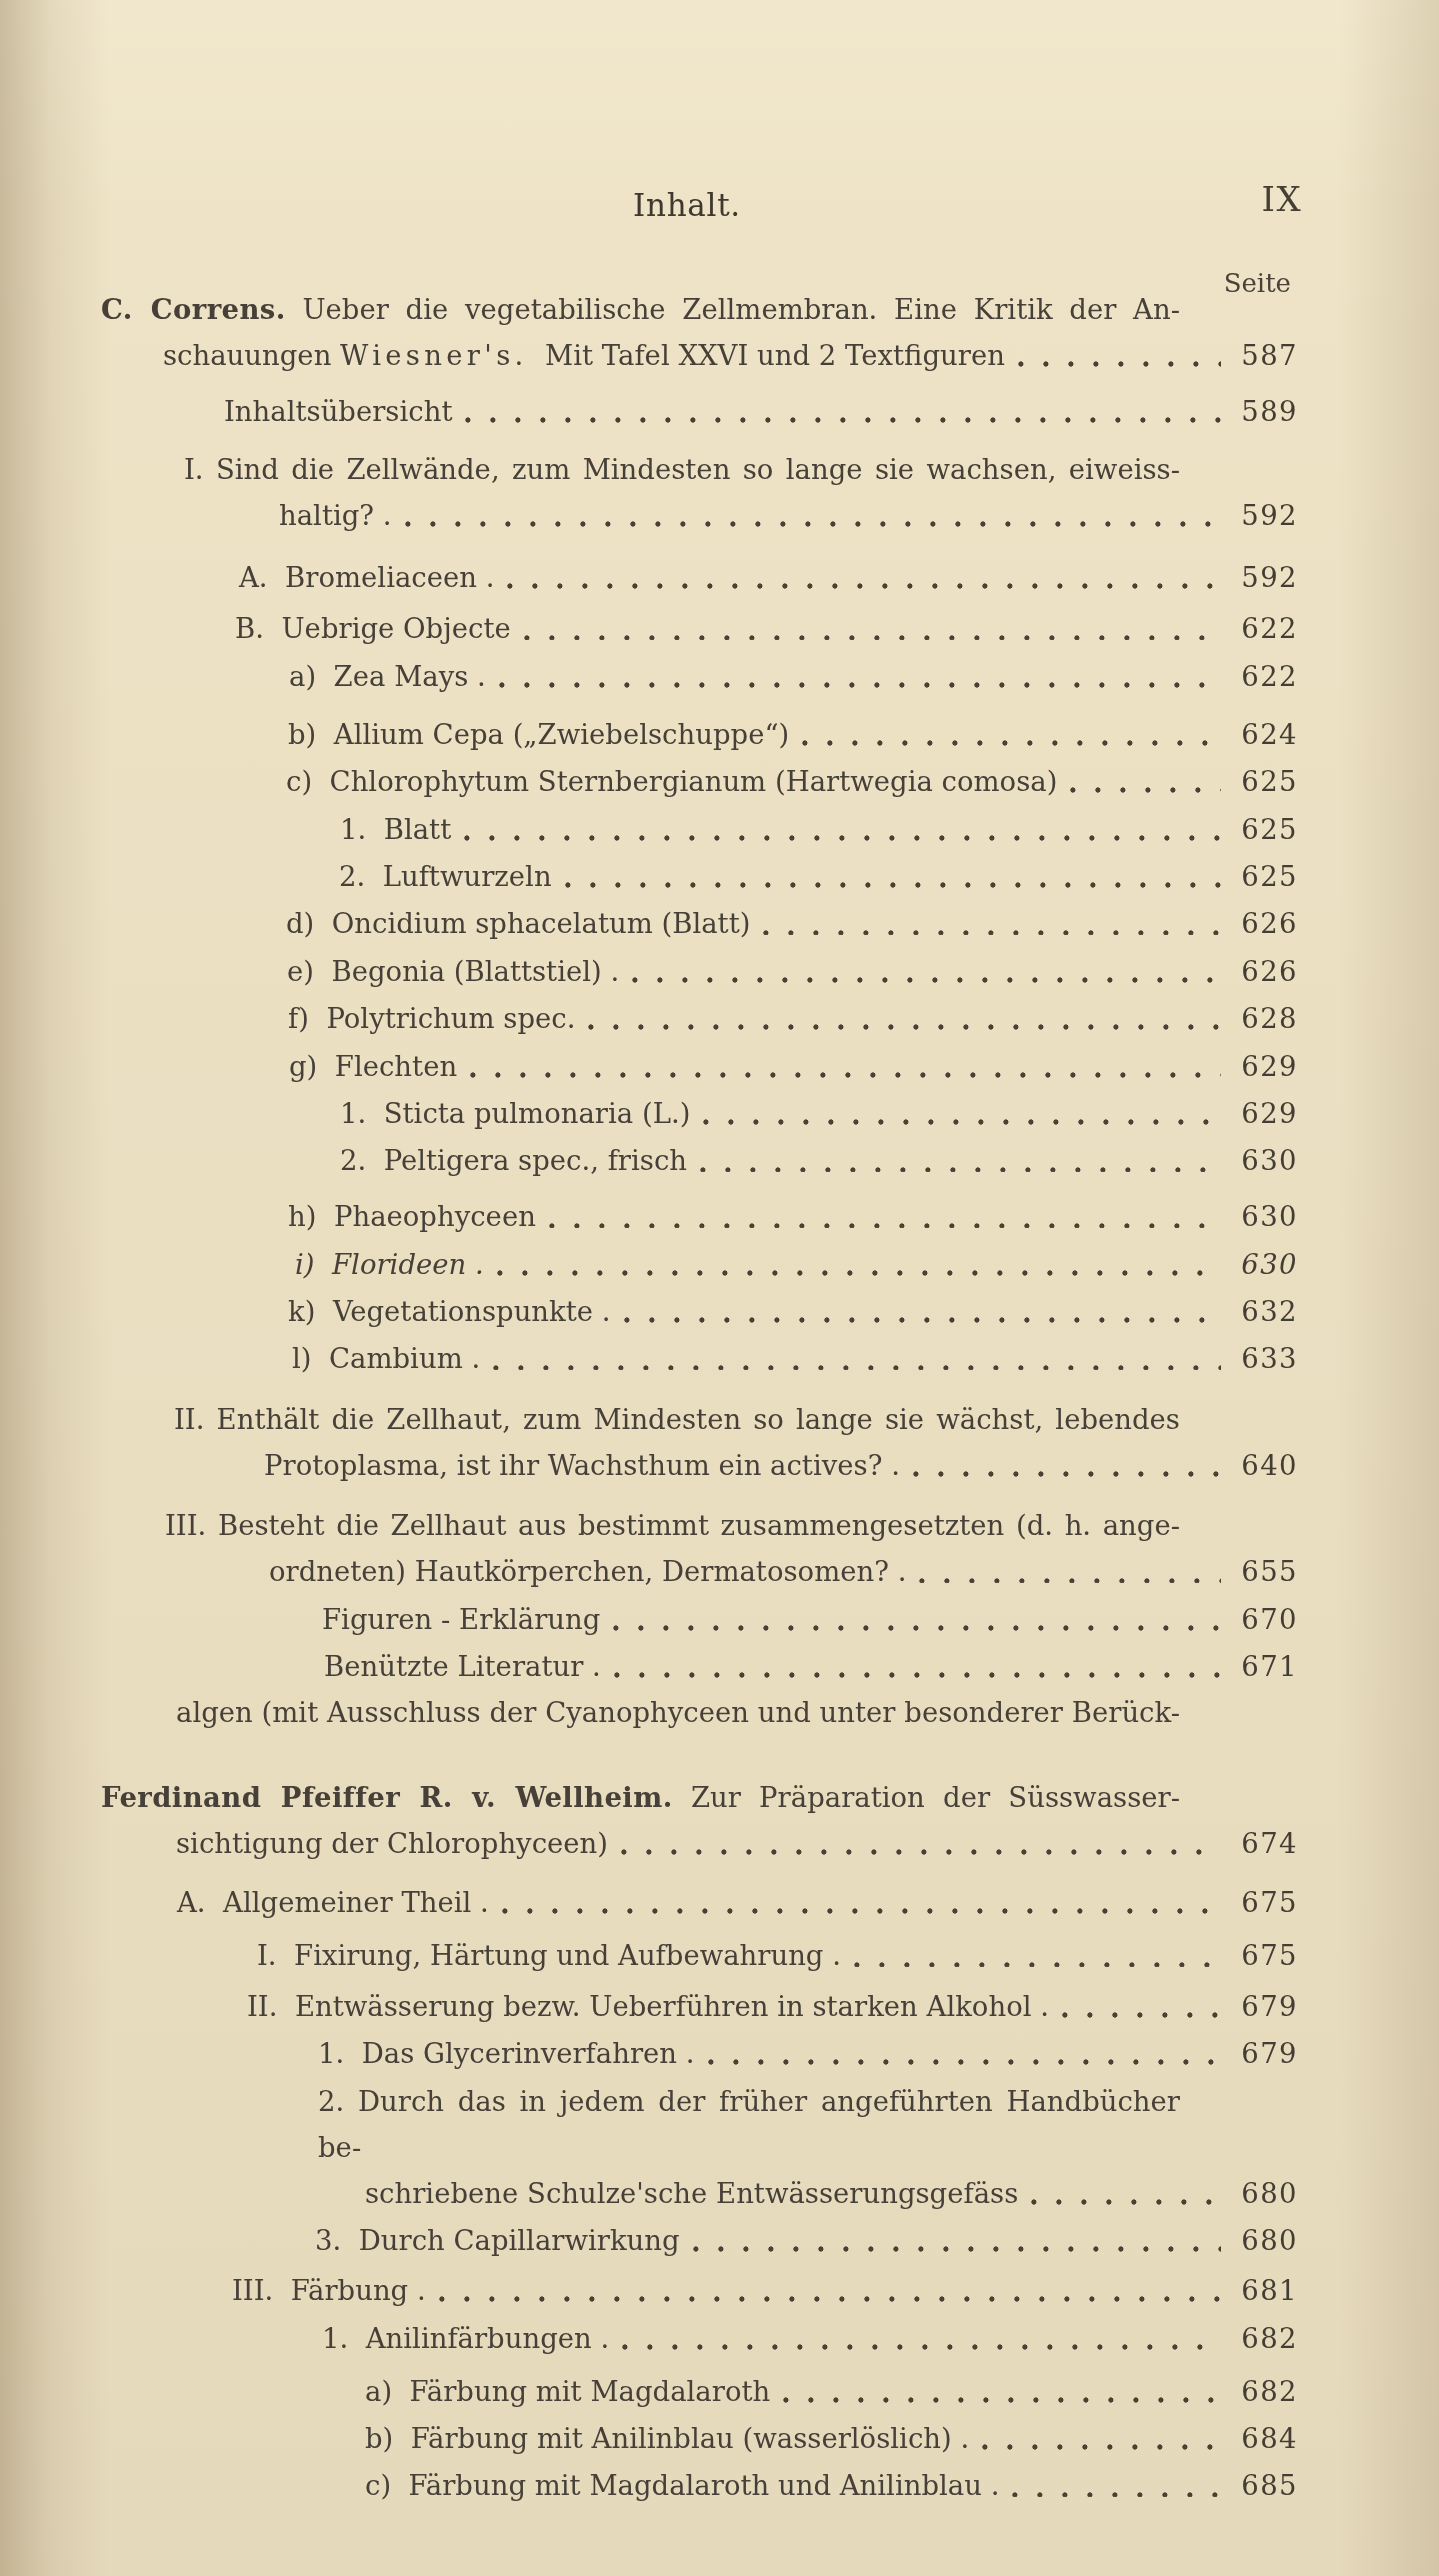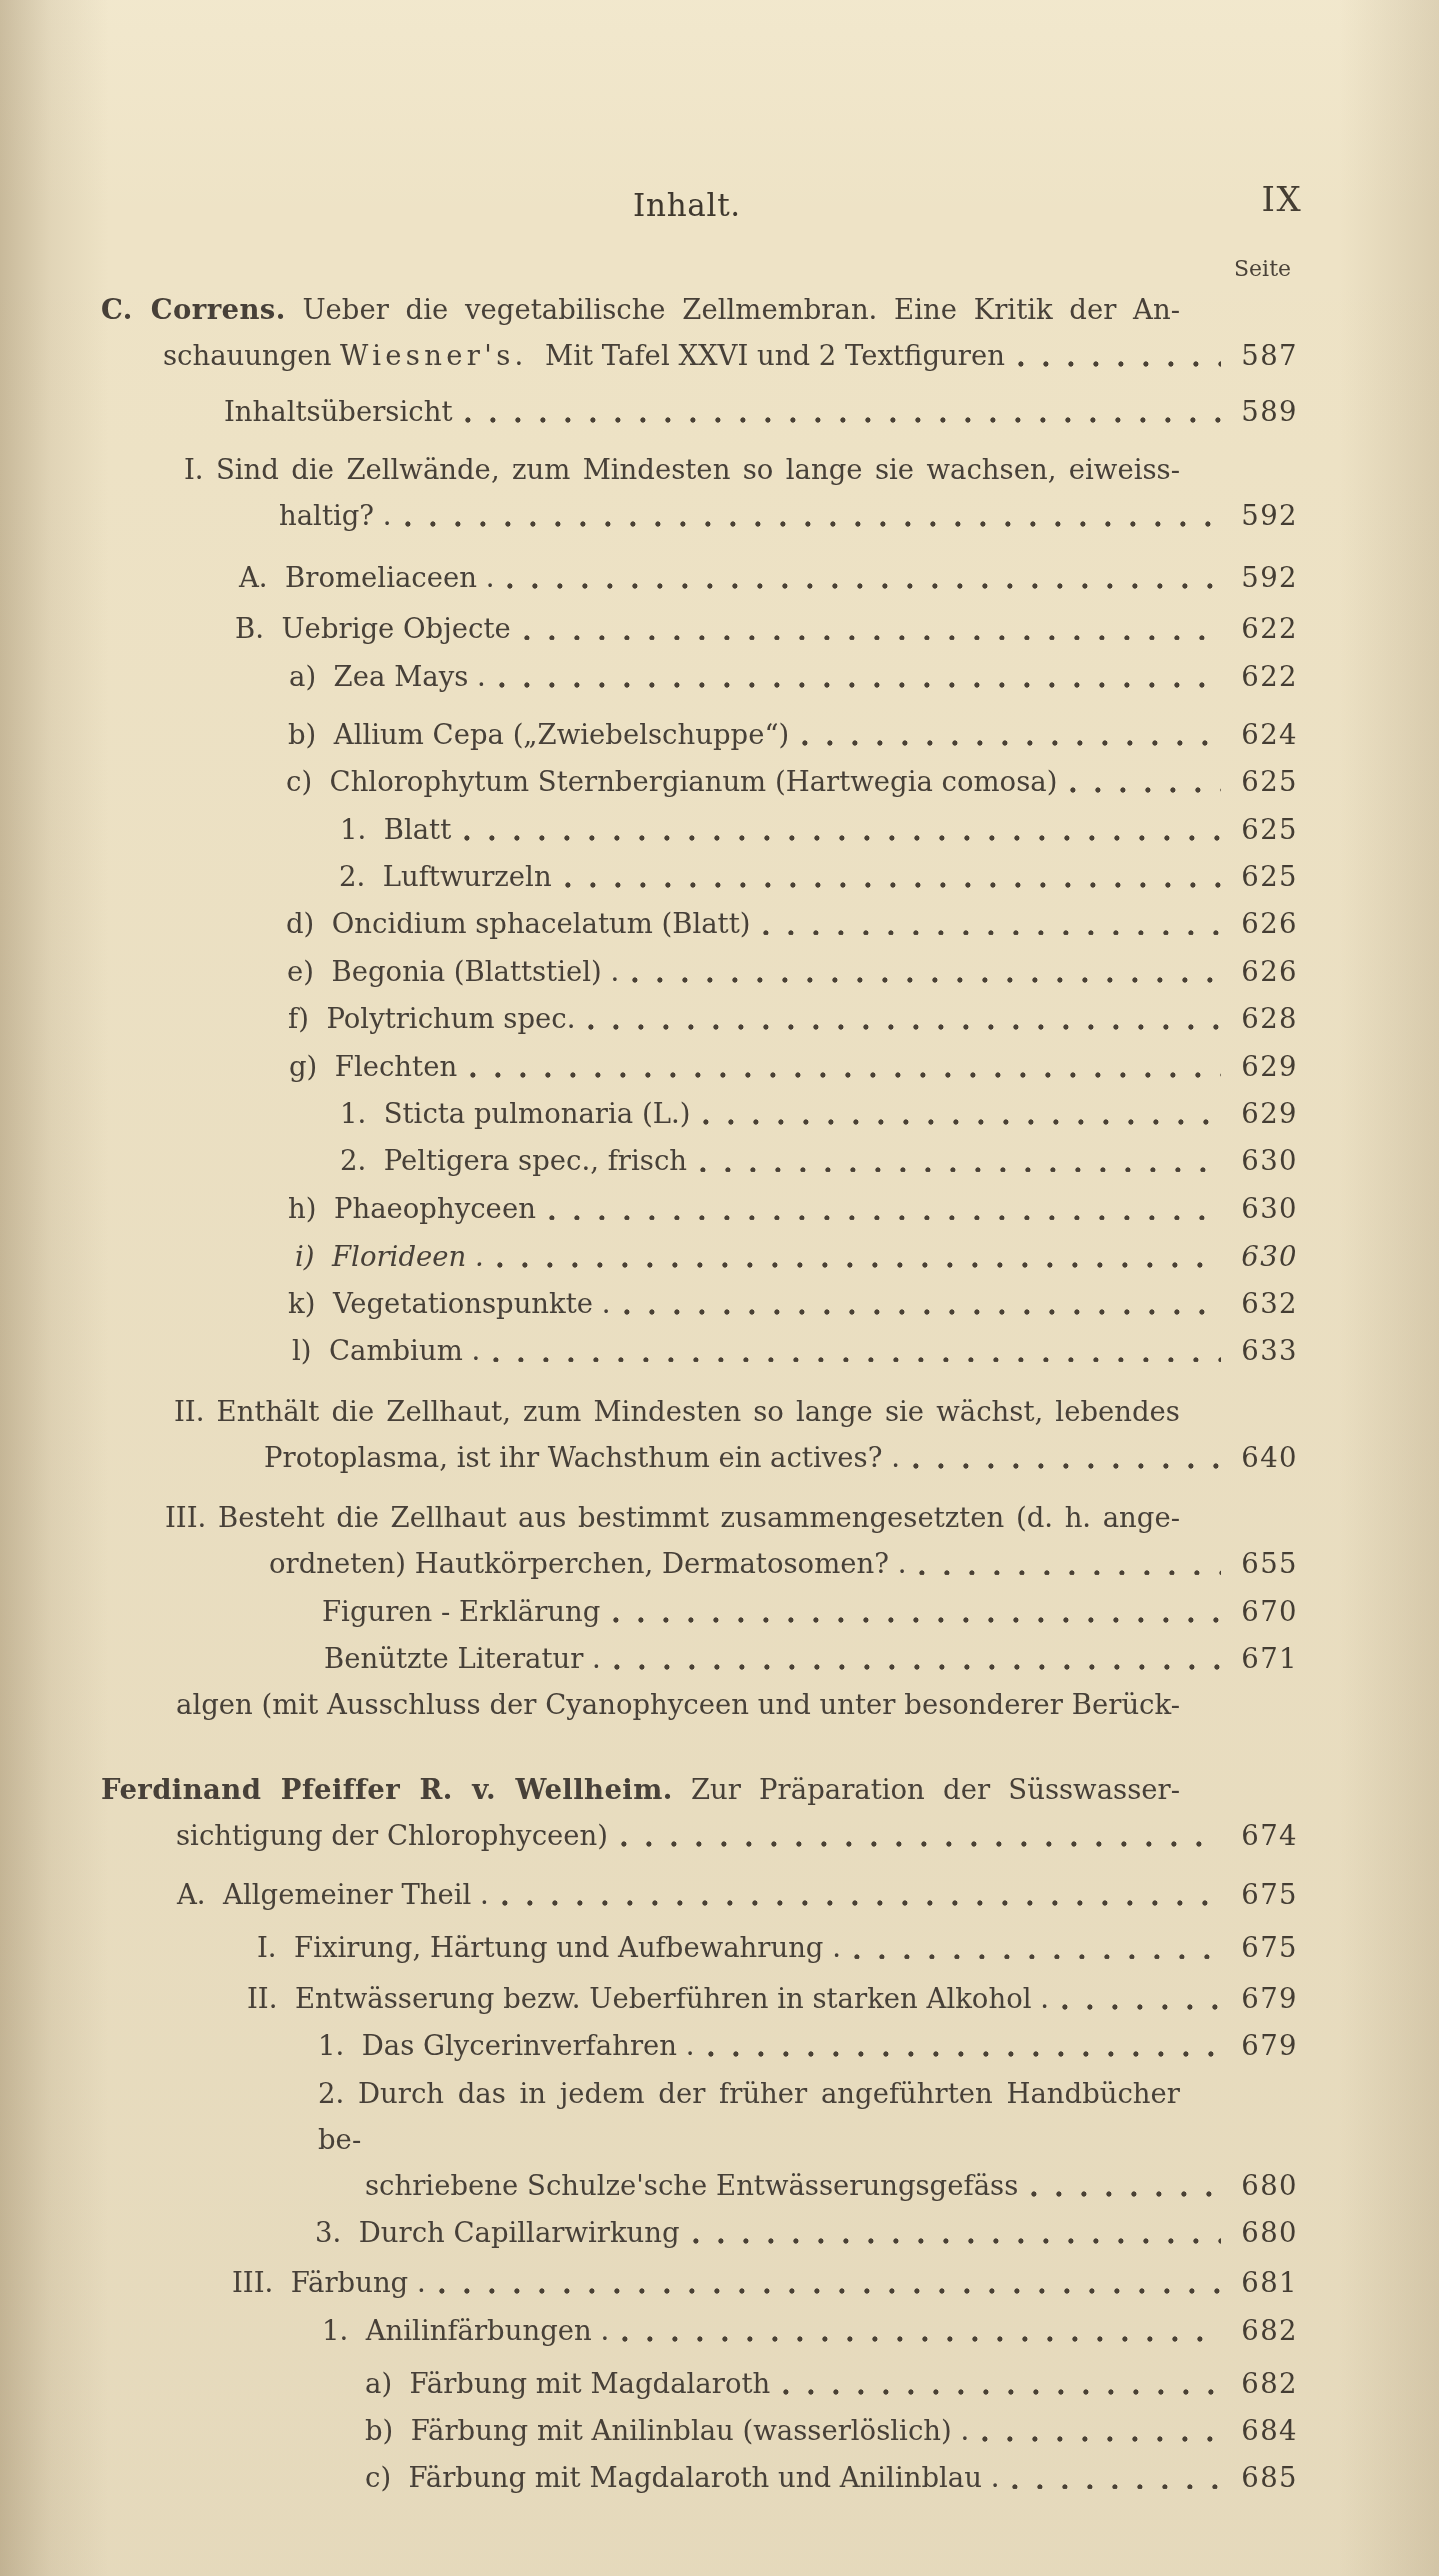--- a/index.html
+++ b/index.html
@@ -24,22 +24,22 @@
     letter-spacing:0.7px;
     color:#3f382e;
   }
   .folio{
     position:absolute;top:182px;right:138px;
     font-size:34px;line-height:1;
     letter-spacing:1.4px;
     color:#453e33;
   }
   .seite{
-    position:absolute;top:258px;right:149px;
-    font-size:22px;line-height:1;
+    position:absolute;top:270px;right:149px;
+    font-size:26px;line-height:1;
     color:#4a4238;
   }
   .toc{
     position:absolute;top:286px;left:0;right:0;
   }
   .row{
     display:flex;
     align-items:baseline;
     font-size:27.5px;
     line-height:46px;
@@ -91,21 +91,21 @@
       <div class="row" style="padding-left: 288px; margin-top: 12px;"><span class="t1">b)  Allium Cepa („Zwiebelschuppe“)</span><span class="dots"></span><span class="num">624</span></div>
       <div class="row" style="padding-left: 286px; margin-top: 1.4px;"><span class="t1">c)  Chlorophytum Sternbergianum (Hartwegia comosa)</span><span class="dots"></span><span class="num">625</span></div>
       <div class="row" style="padding-left: 340px; margin-top: 1.4px;"><span class="t1">1.  Blatt</span><span class="dots"></span><span class="num">625</span></div>
       <div class="row" style="padding-left: 339px; margin-top: 1.4px;"><span class="t1">2.  Luftwurzeln</span><span class="dots"></span><span class="num">625</span></div>
       <div class="row" style="padding-left: 286px; margin-top: 1.4px;"><span class="t1">d)  Oncidium sphacelatum (Blatt)</span><span class="dots"></span><span class="num">626</span></div>
       <div class="row" style="padding-left: 287px; margin-top: 1.4px;"><span class="t1">e)  Begonia (Blattstiel) .</span><span class="dots"></span><span class="num">626</span></div>
       <div class="row" style="padding-left: 288px; margin-top: 1.4px;"><span class="t1">f)  Polytrichum spec.</span><span class="dots"></span><span class="num">628</span></div>
       <div class="row" style="padding-left: 289px; margin-top: 1.4px;"><span class="t1">g)  Flechten</span><span class="dots"></span><span class="num">629</span></div>
       <div class="row" style="padding-left: 340px; margin-top: 1.4px;"><span class="t1">1.  Sticta pulmonaria (L.)</span><span class="dots"></span><span class="num">629</span></div>
       <div class="row" style="padding-left: 340px; margin-top: 1.4px;"><span class="t1">2.  Peltigera spec., frisch</span><span class="dots"></span><span class="num">630</span></div>
-      <div class="row" style="padding-left: 288px; margin-top: 2px;"><span class="t1">h)  Phaeophyceen</span><span class="dots"></span><span class="num">630</span></div>
+      <div class="row" style="padding-left: 288px; margin-top: 10px;"><span class="t1">h)  Phaeophyceen</span><span class="dots"></span><span class="num">630</span></div>
       <div class="row" style="padding-left: 295px; margin-top: 1.4px; font-style: italic;"><span class="t1">i)  Florideen .</span><span class="dots"></span><span class="num">630</span></div>
       <div class="row" style="padding-left: 288px; margin-top: 1.4px;"><span class="t1">k)  Vegetationspunkte .</span><span class="dots"></span><span class="num">632</span></div>
       <div class="row" style="padding-left: 292px; margin-top: 1.4px;"><span class="t1">l)  Cambium .</span><span class="dots"></span><span class="num">633</span></div>
       <div class="row j" style="padding-left: 174px; margin-top: 14.5px;"><span class="t1">II.  Enthält die Zellhaut, zum Mindesten so lange sie wächst, lebendes</span></div>
       <div class="row" style="padding-left: 264px;"><span class="t1">Protoplasma, ist ihr Wachsthum ein actives? .</span><span class="dots"></span><span class="num">640</span></div>
       <div class="row j" style="padding-left: 165px; margin-top: 14.5px;"><span class="t1">III.  Besteht die Zellhaut aus bestimmt zusammengesetzten (d. h. ange-</span></div>
       <div class="row" style="padding-left: 269px;"><span class="t1">ordneten) Hautkörperchen, Dermatosomen? .</span><span class="dots"></span><span class="num">655</span></div>
       <div class="row" style="padding-left: 322px; margin-top: 1.4px;"><span class="t1">Figuren - Erklärung</span><span class="dots"></span><span class="num">670</span></div>
       <div class="row" style="padding-left: 324px; margin-top: 1.4px;"><span class="t1">Benützte Literatur .</span><span class="dots"></span><span class="num">671</span></div>
       <div class="row j" style="padding-left: 176px;"><span class="t1">algen (mit Ausschluss der Cyanophyceen und unter besonderer Berück-</span></div>

